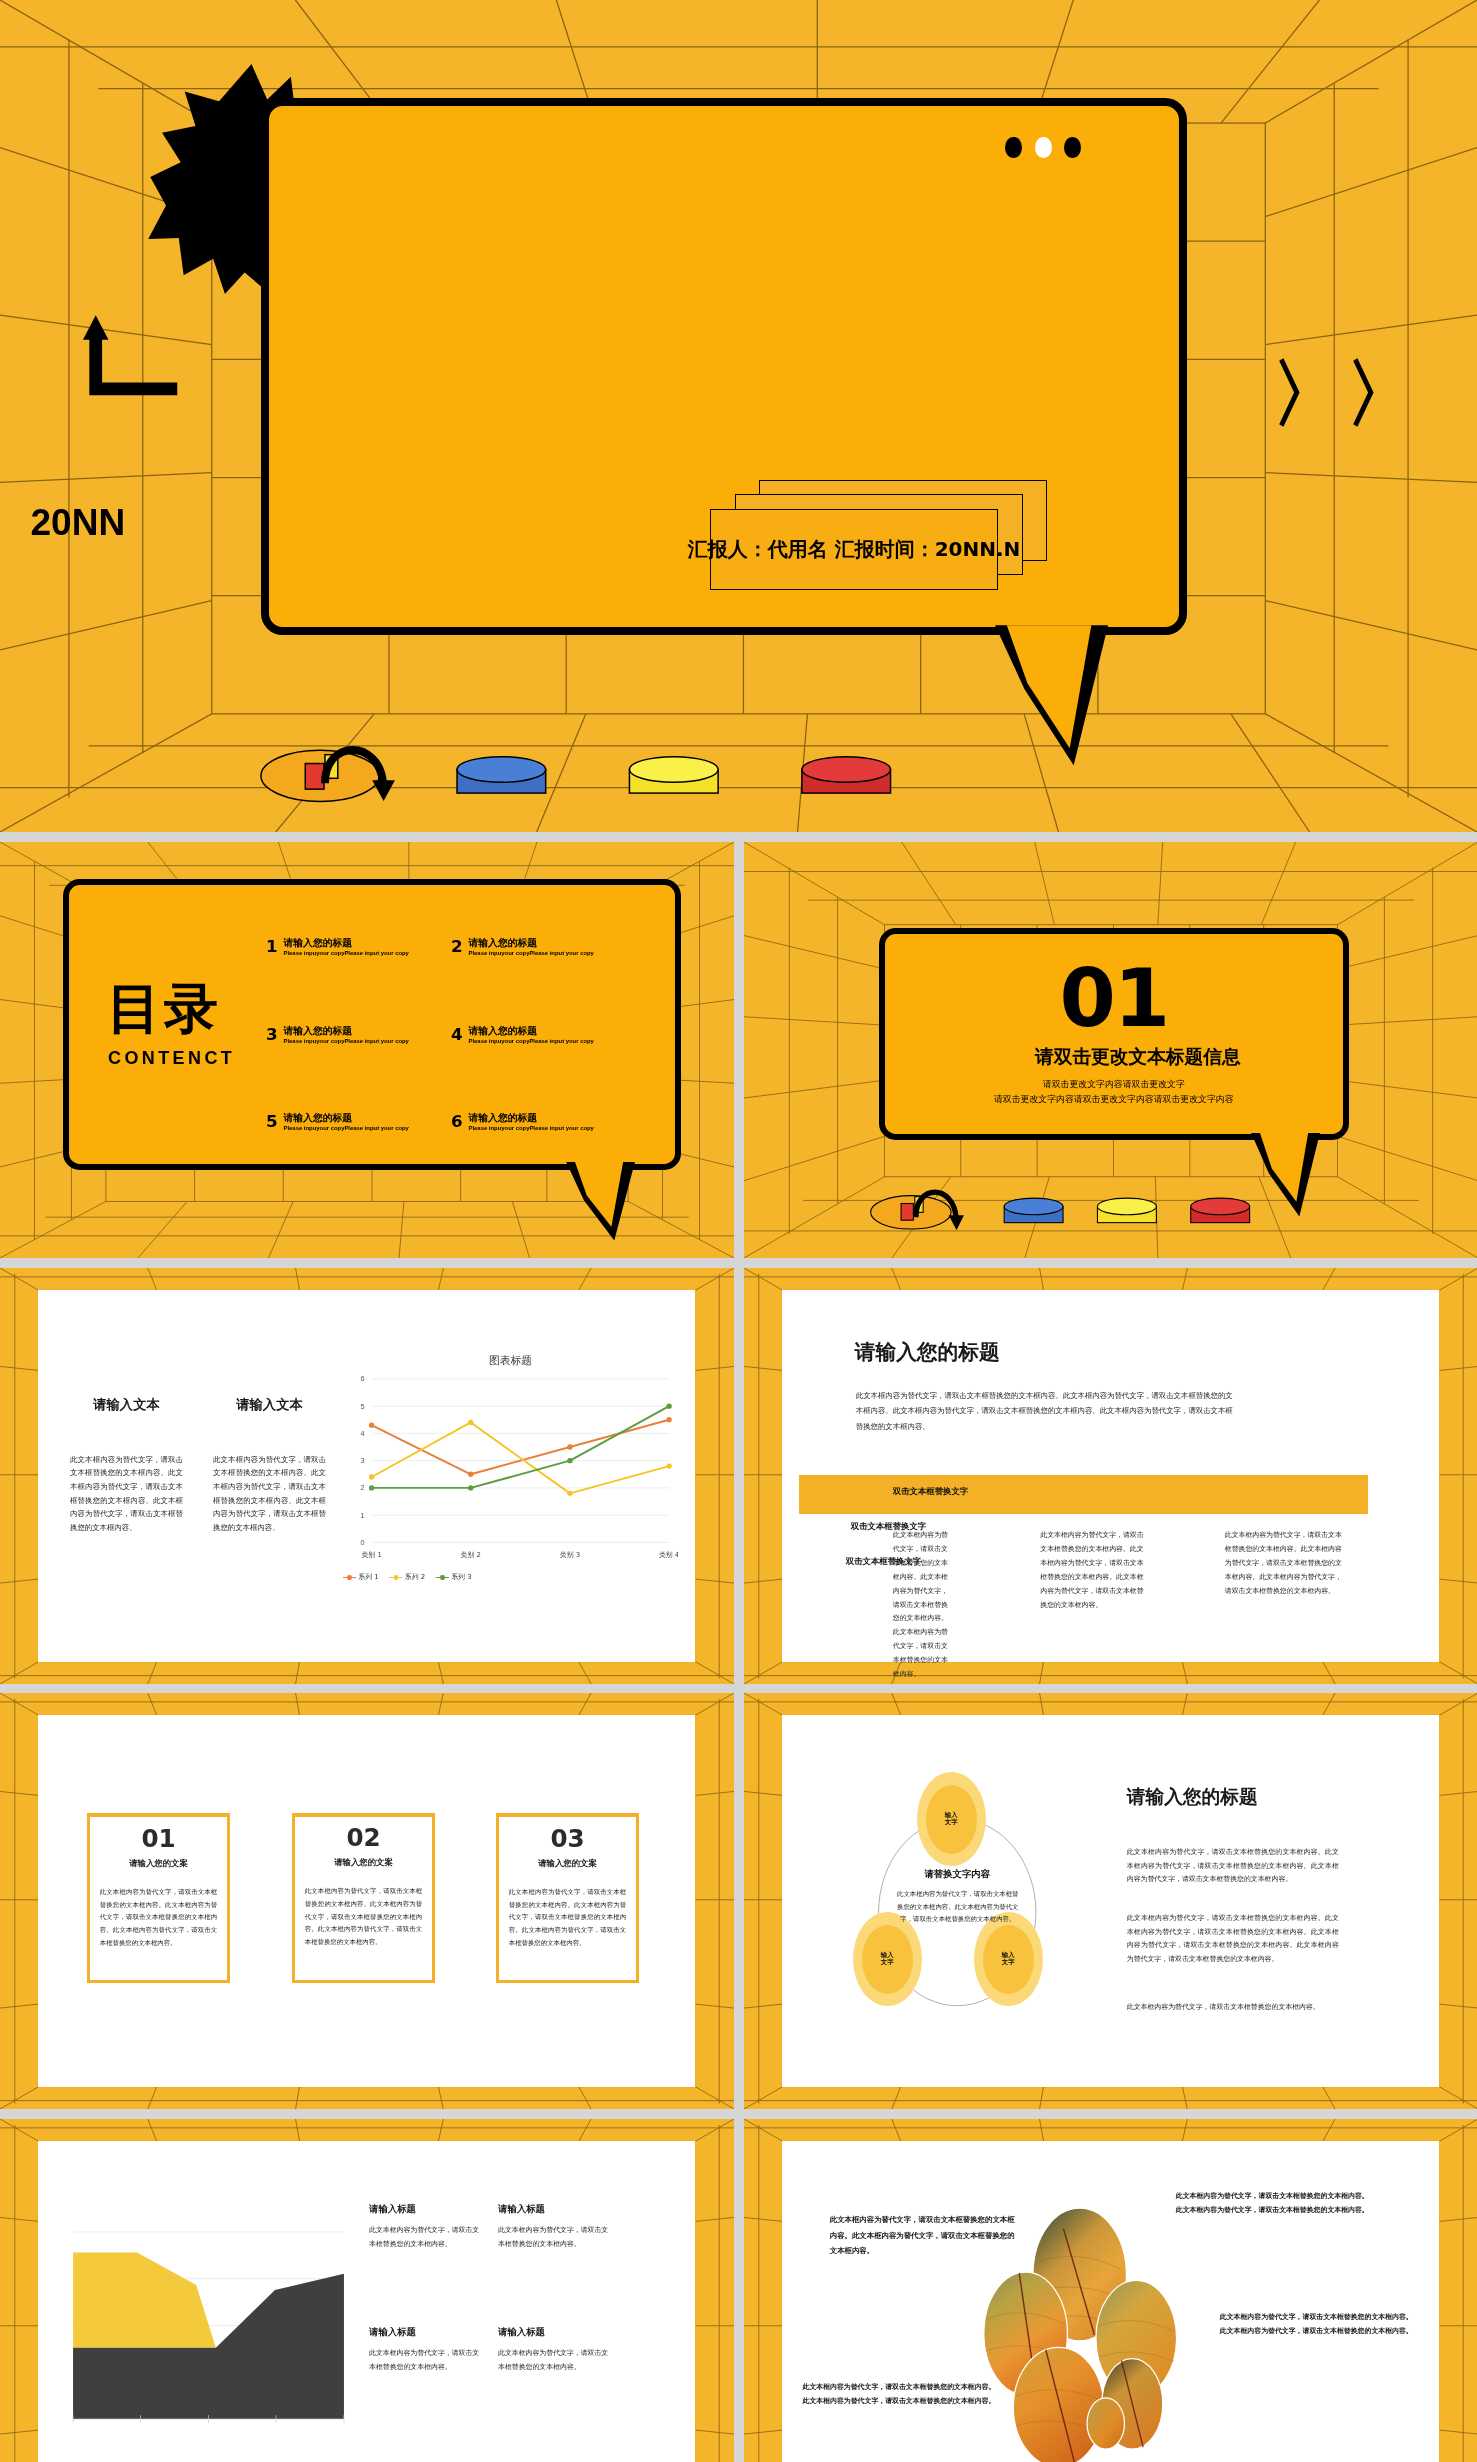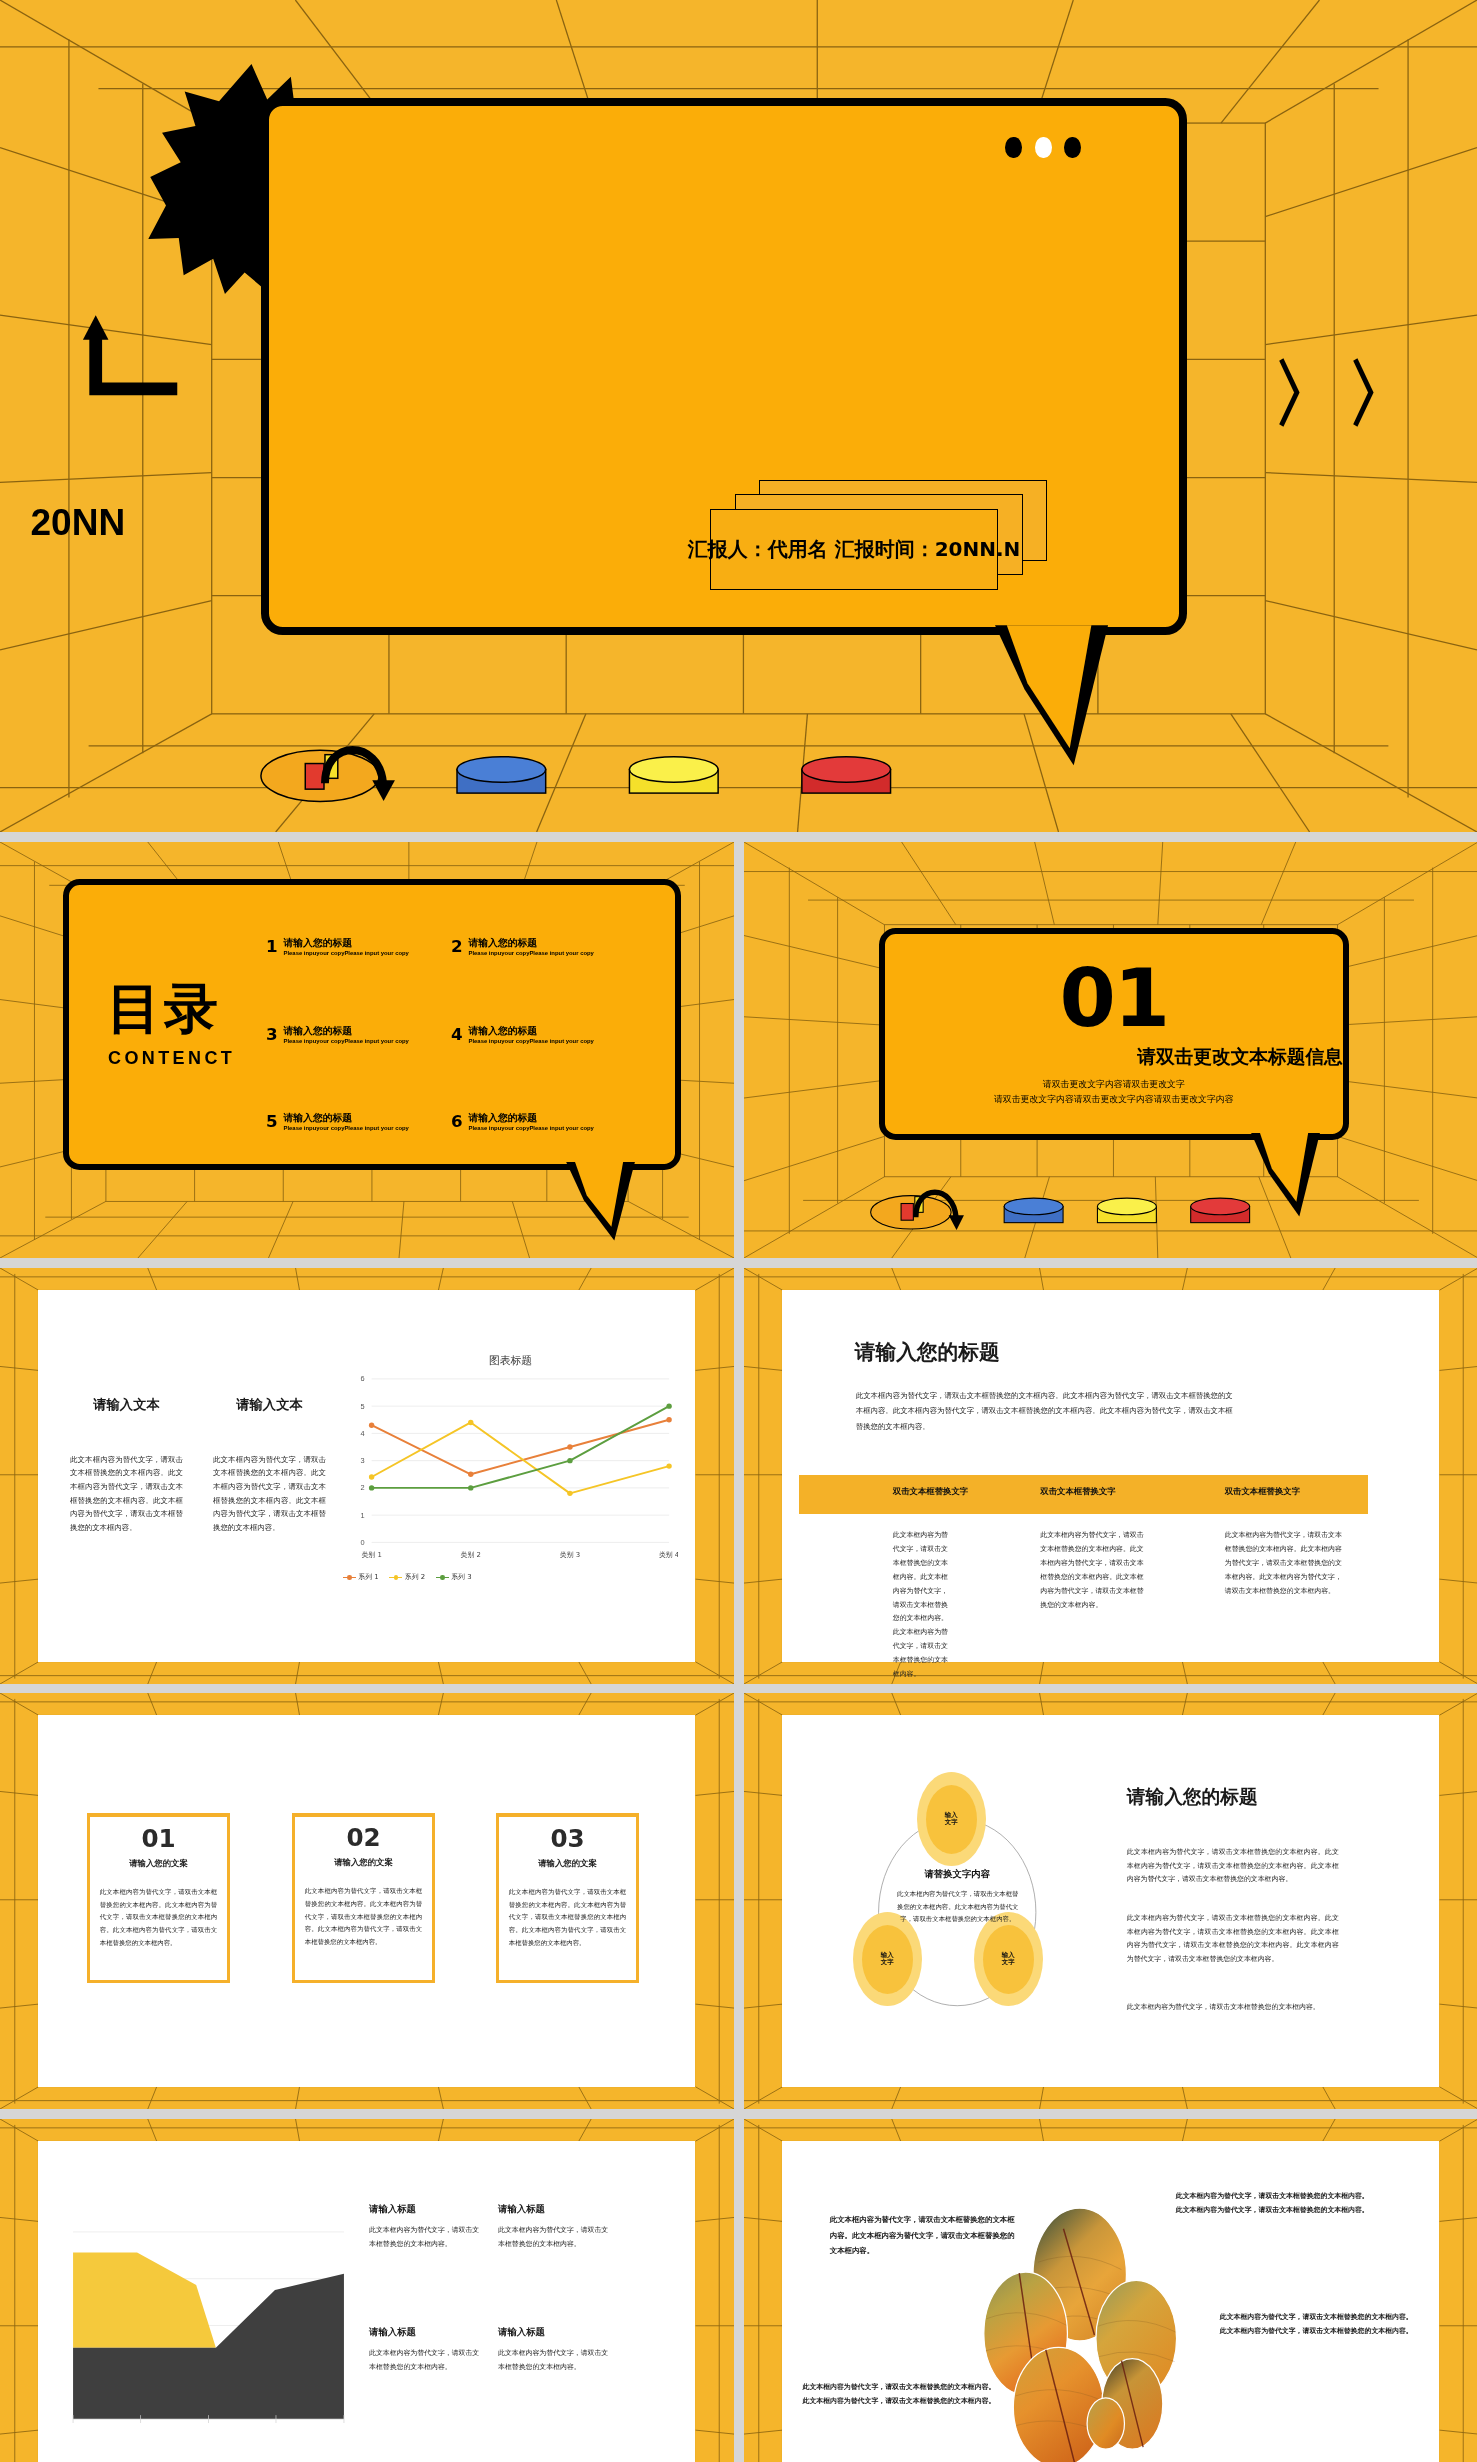--- a/index.html
+++ b/index.html
@@ -103,21 +103,21 @@
     font-size:16.7px; line-height:1; margin-top:1px;
   }
   .toc-head { font-family:"DejaVu Sans", sans-serif; font-weight:700; color:#000; font-size:9.8px; line-height:1.25; }
   .toc-sub  { font-family:"Liberation Sans", sans-serif; font-weight:700; color:#000; font-size:5.9px; line-height:1.3; margin-top:1px;}
 
   
   .sec-num {
     font-family:"DejaVu Sans", sans-serif; font-weight:900; color:#000;
     font-size:81px; line-height:1; text-align:center; letter-spacing:-2px;
   }
-  .sec-title { font-family:"DejaVu Sans", sans-serif; font-weight:700; color:#000; font-size:18.7px; text-align:right; margin-top:4.9px;padding-left:48px; }
+  .sec-title { font-family:"DejaVu Sans", sans-serif; font-weight:700; color:#000; font-size:18.7px; text-align:center; margin-top:4.9px;padding-left:48px; }
   .sec-sub { font-family:"DejaVu Sans", sans-serif; color:#000; font-size:8.9px; text-align:center; line-height:1.6; margin-top:6.9px; }
 
   
   .h-title { font-family:"DejaVu Sans", sans-serif; font-weight:900; color:#1a1a1a; }
   .h-sub   { font-family:"DejaVu Sans", sans-serif; font-weight:700; color:#1a1a1a; }
   .body-cn { font-family:"DejaVu Serif", serif; color:#222; line-height:1.85; }
   .body-cn2{ font-family:"DejaVu Sans", sans-serif; color:#222; line-height:1.95; }
 
   
   .chart-title { font-family:Liberation Sans, sans-serif; font-size:9.8px; color:#333; text-align:center; }
@@ -581,21 +581,21 @@
               <line x1="1490" y1="420" x2="1412" y2="420"></line>
           <line x1="1490" y1="640" x2="1412" y2="632"></line>
               <line x1="1460" y1="12" x2="1460" y2="834"></line>
         </g>
       </svg>
     </div>
     <div class="page">
       <div class="h-title" style="position:absolute; left:73px; top:48px; font-size:20.7px;">请输入您的标题</div>
       <div class="body-cn" style="position:absolute; left:74px; top:98px; width:377px; font-size:7.4px; line-height:2.1;">此文本框内容为替代文字，请双击文本框替换您的文本框内容。此文本框内容为替代文字，请双击文本框替换您的文本框内容。此文本框内容为替代文字，请双击文本框替换您的文本框内容。此文本框内容为替代文字，请双击文本框替换您的文本框内容。</div>
 
-      <div class="tbl-head" style="position:absolute; left:17px; top:185px; width:569px; height:39px;">
+      <div class="tbl-head" style="position:absolute; left:17px; top:185px; width:569px; height:39px;flex-direction:column;">
         <div style="width:33.3%; padding-left:94px;">双击文本框替换文字</div>
         <div style="width:33.3%; padding-left:52px;">双击文本框替换文字</div>
         <div style="width:33.3%; padding-left:47px;">双击文本框替换文字</div>
       </div>
       <div class="tbl-body" style="position:absolute; left:17px; top:231px; width:569px;">
         <div style="width:33.3%; padding:0 34px 0 94px;">此文本框内容为替代文字，请双击文本框替换您的文本框内容。此文本框内容为替代文字，请双击文本框替换您的文本框内容。此文本框内容为替代文字，请双击文本框替换您的文本框内容。</div>
         <div style="width:33.3%; padding:0 29.5px 0 52px;">此文本框内容为替代文字，请双击文本框替换您的文本框内容。此文本框内容为替代文字，请双击文本框替换您的文本框内容。此文本框内容为替代文字，请双击文本框替换您的文本框内容。</div>
         <div style="width:33.3%; padding:0 19.7px 0 47px;">此文本框内容为替代文字，请双击文本框替换您的文本框内容。此文本框内容为替代文字，请双击文本框替换您的文本框内容。此文本框内容为替代文字，请双击文本框替换您的文本框内容。</div>
       </div>
     </div>

